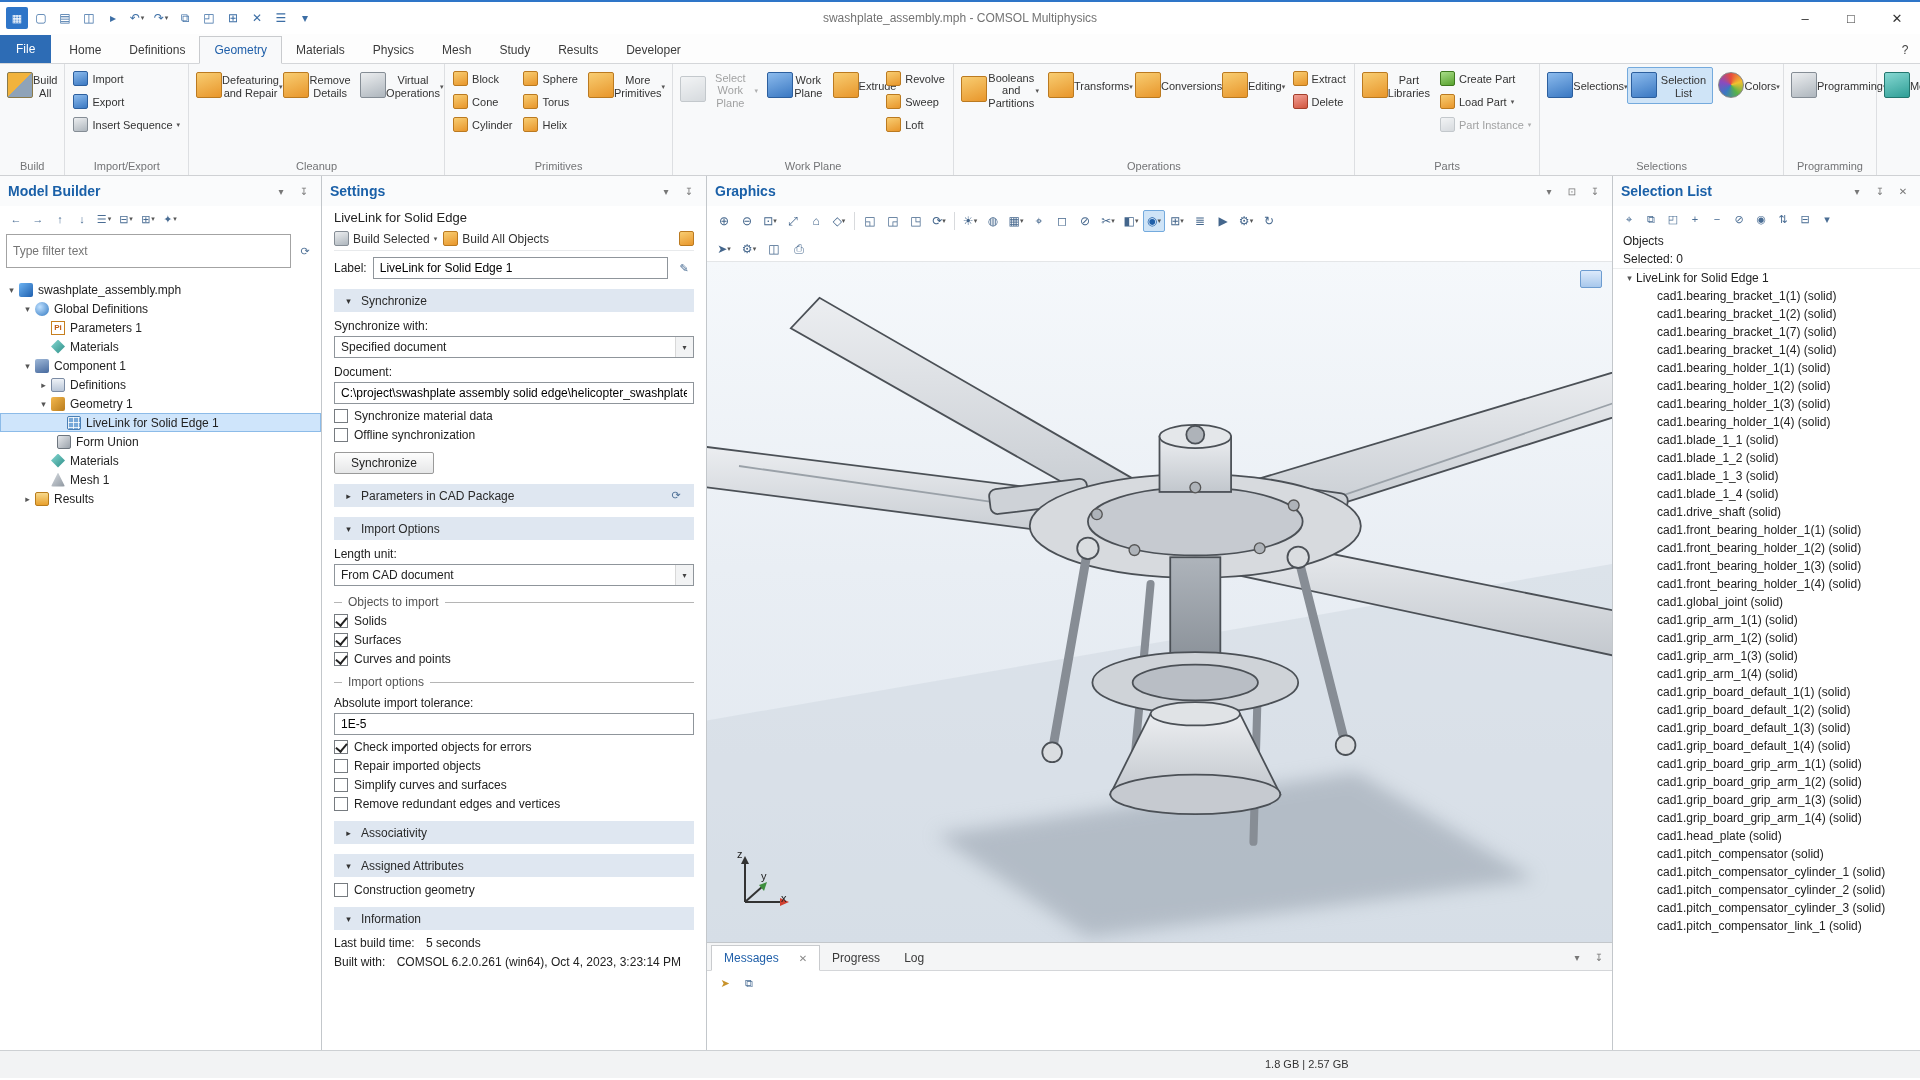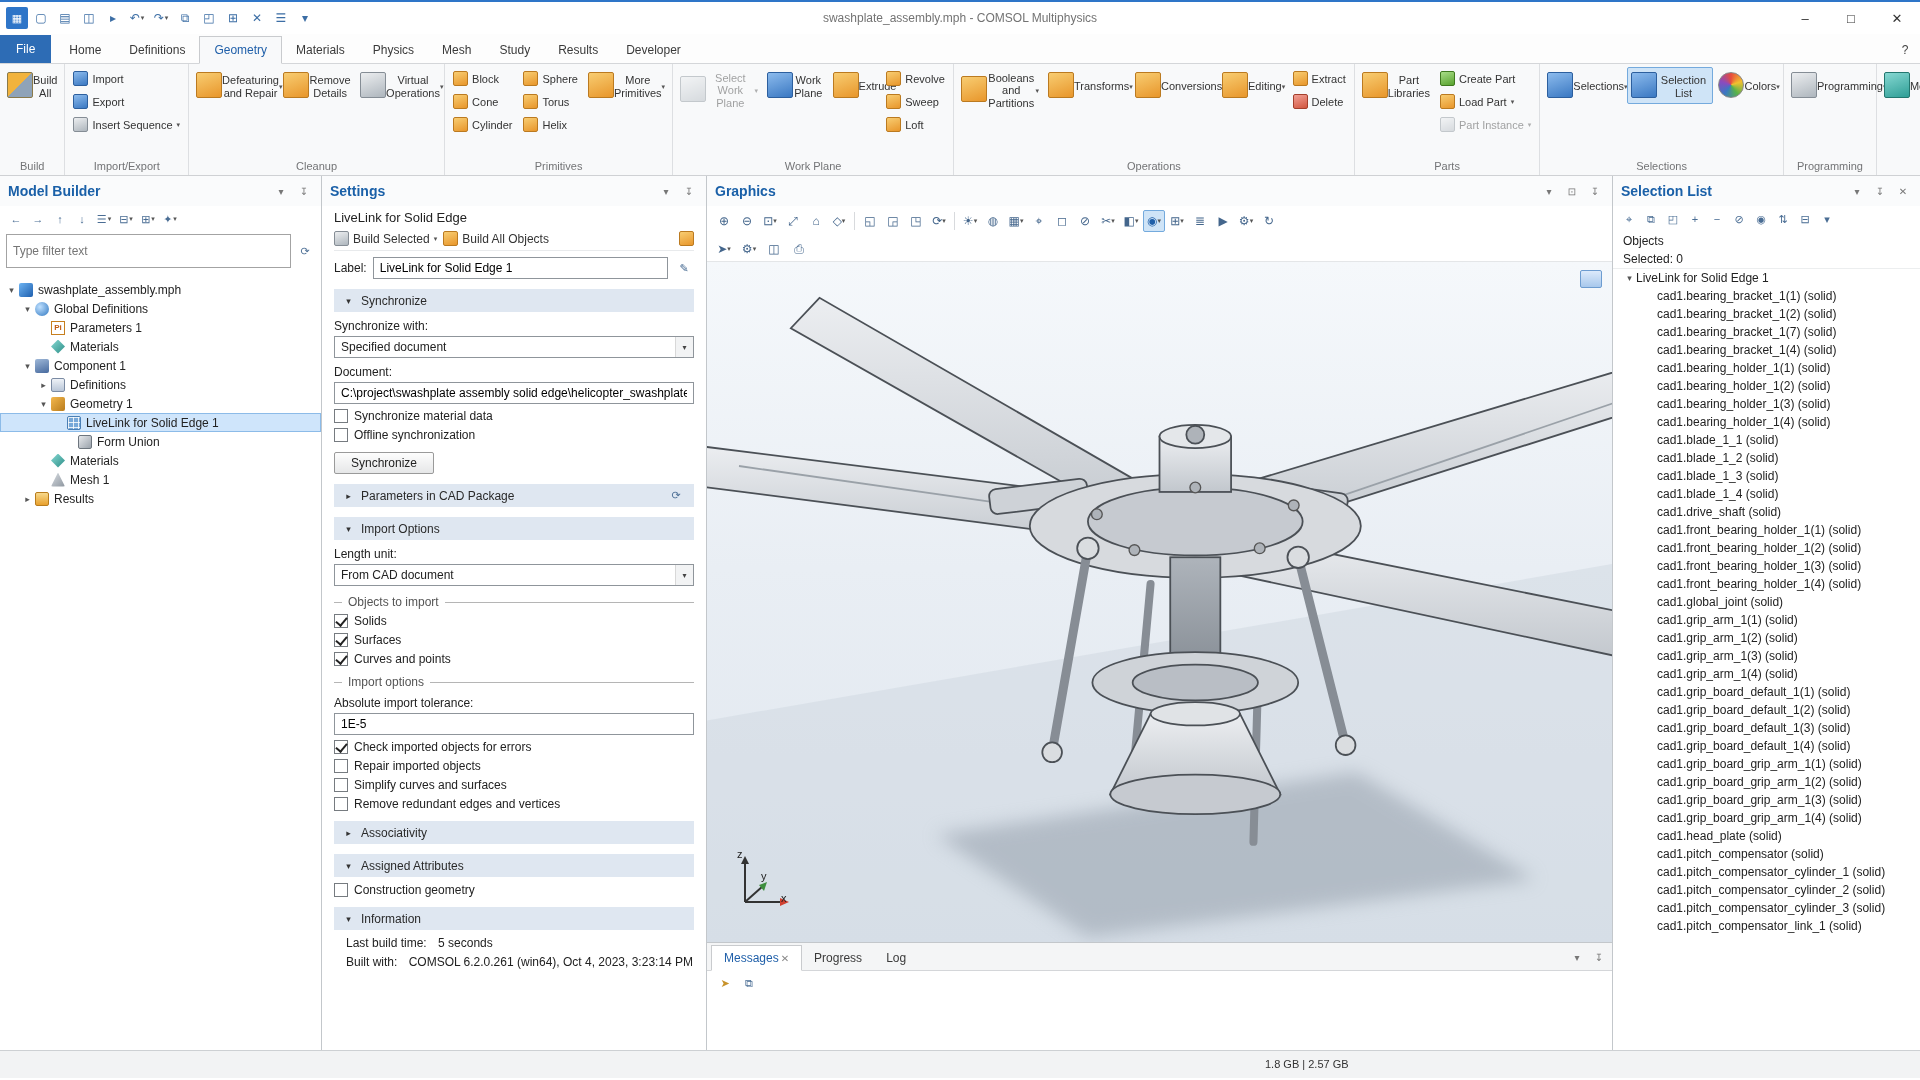--- a/index.html
+++ b/index.html
@@ -93,39 +93,39 @@
   .combo .cval{flex:1;overflow:hidden;white-space:nowrap;}
   .combo .carr{width:18px;height:100%;display:flex;align-items:center;justify-content:center;font-size:8px;color:#444;border-left:1px solid #d8d8d8;background:#f2f3f4;}
   .cb{display:flex;align-items:center;gap:6px;margin:5px 0;}
   .cb .box{width:14px;height:14px;border:1px solid #767b80;background:#fff;position:relative;flex:none;}
   .cb.checked .box::after{content:"";position:absolute;left:3px;top:0;width:5px;height:9px;border:solid #222;border-width:0 2px 2px 0;transform:rotate(40deg);}
   .pushbtn{display:inline-block;height:22px;line-height:20px;padding:0 16px;background:linear-gradient(#fdfdfd,#e6e7e8);border:1px solid #9a9a9a;border-radius:2px;font-size:12px;margin-top:5px;}
   .fsl{display:flex;align-items:center;gap:6px;color:#555;margin:9px 0 2px;font-size:12px;}
   .fsl::before{content:"";width:8px;height:1px;background:#b5b5b5;}
   .fsl::after{content:"";flex:1;height:1px;background:#b5b5b5;}
   .info-row{margin:5px 0;}
-  .info-row .icap{color:#222;margin-right:8px;margin-left:12px;}
+  .info-row .icap{color:#222;margin-right:8px;}
 
   
   .center{flex:1;display:flex;flex-direction:column;min-width:0;background:#fff;}
   .gtoolbar{height:30px;display:flex;align-items:center;gap:1px;padding:0 6px;background:#fff;}
   .gtoolbar2{height:26px;display:flex;align-items:center;gap:3px;padding:0 6px;background:#fff;border-bottom:1px solid #e4e6e8;}
   .gbtn{min-width:22px;height:22px;display:flex;align-items:center;justify-content:center;color:#44668c;font-size:12px;border-radius:2px;padding:0 2px;}
   .gbtn.on{background:#cfe4f7;border:1px solid #74aadd;color:#1f5fa9;}
   .gsep{width:1px;height:18px;background:#d8dadd;margin:0 3px;}
   .canvas{flex:1;position:relative;background:linear-gradient(180deg,#f5f8fb 0%,#e9eef4 45%,#dfe6ee 100%);overflow:hidden;}
   .canvas svg.scene{position:absolute;inset:0;width:100%;height:100%;}
   .triad{position:absolute;left:16px;bottom:20px;width:70px;height:70px;}
   .triad span{position:absolute;font-size:11px;color:#222;}
   .thumbbtn{position:absolute;top:8px;right:10px;width:22px;height:18px;background:linear-gradient(#dceafb,#a8c8ec);border:1px solid #6d9cd0;border-radius:2px;}
 
   
   .messages{height:108px;border-top:1px solid #c3c7cb;background:#fff;display:flex;flex-direction:column;}
   .msg-tabs{height:28px;display:flex;align-items:flex-end;background:#f4f5f6;border-bottom:1px solid #d4d6d9;padding:0 4px;}
-  .mtab{padding:5px 12px;font-size:12px;color:#3a3a3a;display:flex;align-items:center;gap:2px;}
+  .mtab{padding:5px 12px;font-size:12px;color:#3a3a3a;display:flex;align-items:center;gap:20px;}
   .mtab.active{background:#fff;color:#1f5fa9;border:1px solid #c9cbce;border-bottom:1px solid #fff;margin-bottom:-1px;}
   .mtab .x{font-size:10px;color:#888;}
   .msg-hic{margin-left:auto;display:flex;gap:4px;padding-bottom:4px;}
   .msg-toolbar{height:24px;display:flex;align-items:center;gap:4px;padding:0 8px;}
   .msg-body{flex:1;background:#fff;}
 
   
   .sl{width:308px;background:#fff;border-left:1px solid #c3c7cb;display:flex;flex-direction:column;}
   .sl-meta{padding:2px 10px;font-size:12px;color:#222;}
   .sl-list{flex:1;overflow-y:auto;border-top:1px solid #eceeef;}
@@ -491,21 +491,21 @@
       <div class="trow" style="padding-left:36px">
         <span class="tw" data-glyph="▾"></span>
         <span class="ni ni-geom"></span>
         <span>Geometry 1</span>
       </div>
       <div class="trow sel" style="padding-left:52px">
         <span class="tw"></span>
         <span class="ni ni-live"></span>
         <span>LiveLink for Solid Edge 1</span>
       </div>
-      <div class="trow" style="padding-left:63px">
+      <div class="trow" style="padding-left:42px">
         <span class="tw"></span>
         <span class="ni ni-union"></span>
         <span>Form Union</span>
       </div>
       <div class="trow" style="padding-left:36px">
         <span class="tw"></span>
         <span class="ni ni-mat"></span>
         <span>Materials</span>
       </div>
       <div class="trow" style="padding-left:36px">

